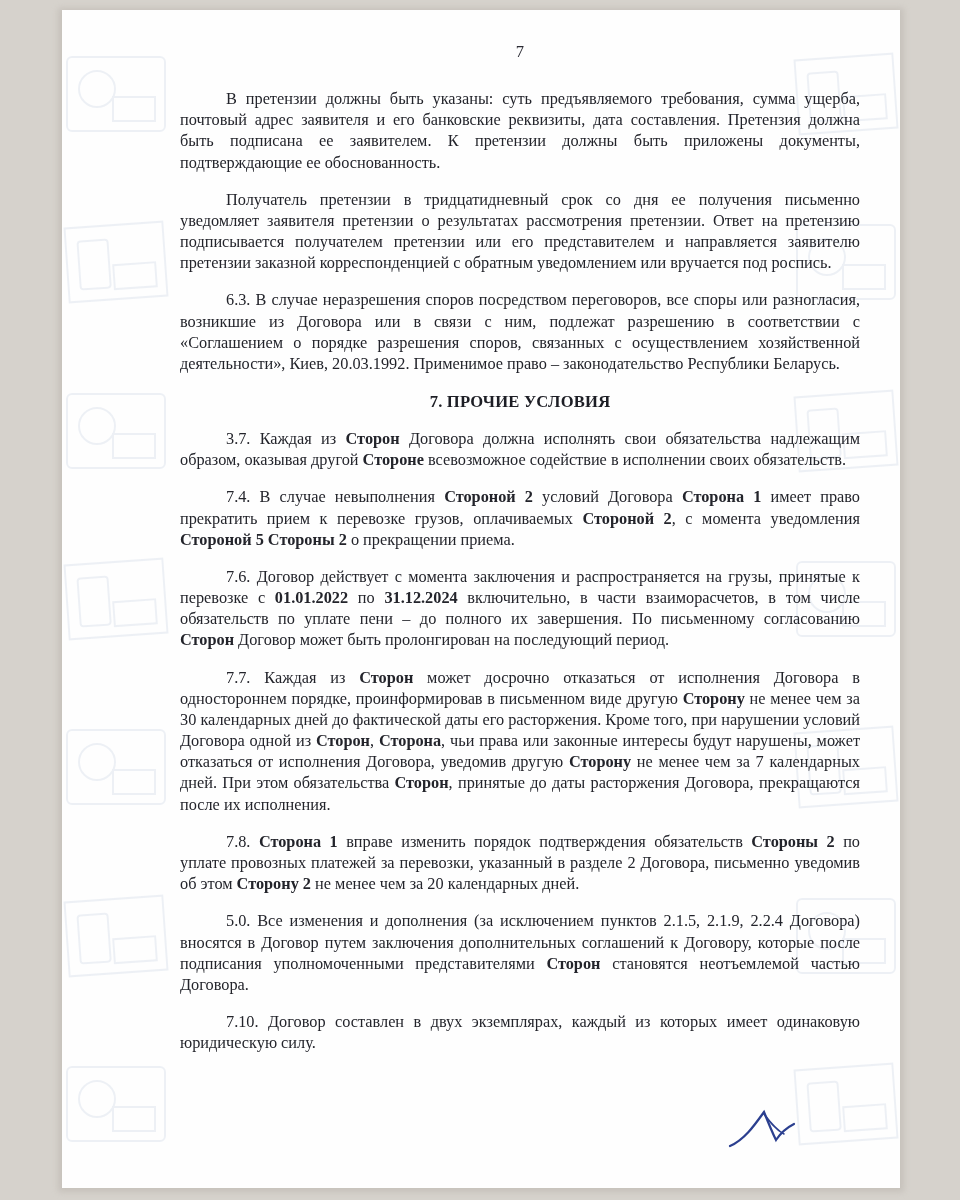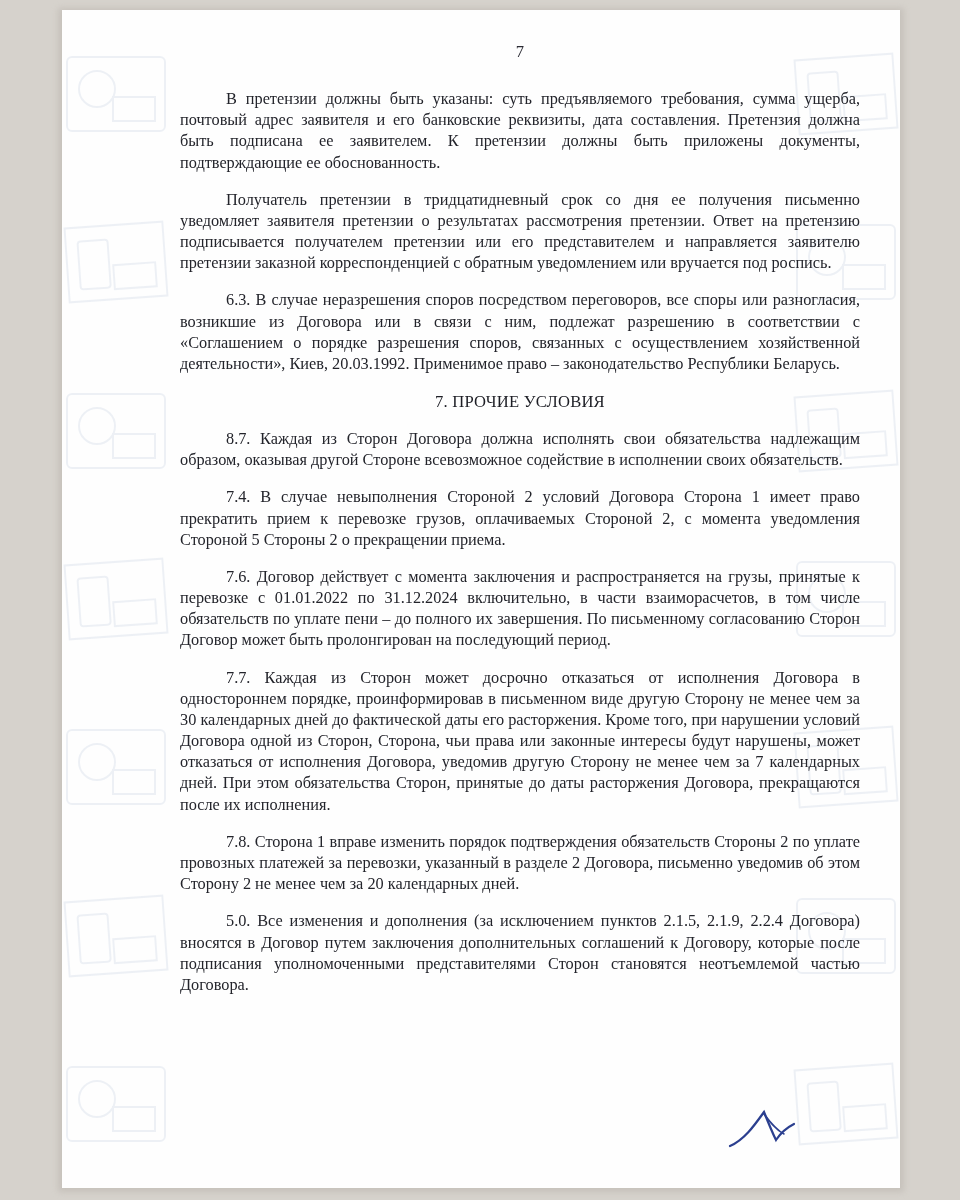--- a/index.html
+++ b/index.html
@@ -105,27 +105,27 @@
     font-size: 16.3px;
     line-height: 1.30;
     color: #23242b;
     text-align: justify;
     text-justify: inter-word;
     text-indent: 46px;
     hyphens: none;
   }
   .section-title {
     text-align: center;
-    font-weight: normal;
+    font-weight: bold;
     font-size: 16.6px;
     color: #1d1e25;
     margin: 18px 0 14px 0;
     letter-spacing: .2px;
   }
-  b { font-weight: normal; }
+  b { font-weight: bold; }
 
   .signature {
     position: absolute;
     right: 96px;
     bottom: 34px;
     width: 80px;
     height: 48px;
   }
   .signature svg { display: block; }
 </style>
@@ -158,26 +158,27 @@
   </div>
 
   <div class="content">
     <div class="page-number">7</div>
 
     <div id="body-paragraphs">
         <p class="para"><span>В претензии должны быть указаны: суть предъявляемого требования, сумма ущерба, почтовый адрес заявителя и его банковские реквизиты, дата составления. Претензия должна быть подписана ее заявителем. К претензии должны быть приложены документы, подтверждающие ее обоснованность.</span></p>
         <p class="para"><span>Получатель претензии в тридцатидневный срок со дня ее получения письменно уведомляет заявителя претензии о результатах рассмотрения претензии. Ответ на претензию подписывается получателем претензии или его представителем и направляется заявителю претензии заказной корреспонденцией с обратным уведомлением или вручается под роспись.</span></p>
         <p class="para"><span>6.3. В случае неразрешения споров посредством переговоров, все споры или разногласия, возникшие из Договора или в связи с ним, подлежат разрешению в соответствии с «Соглашением о порядке разрешения споров, связанных с осуществлением хозяйственной деятельности», Киев, 20.03.1992. Применимое право – законодательство Республики Беларусь.</span></p>
         <div class="section-title">7. ПРОЧИЕ УСЛОВИЯ</div>
-        <p class="para"><span>8.7. Каждая из </span><b>Сторон</b><span> Договора должна исполнять свои обязательства надлежащим образом, оказывая другой </span><b>Стороне</b><span> всевозможное содействие в исполнении своих обязательств.</span></p>
+        <p class="para"><span>3.7. Каждая из </span><b>Сторон</b><span> Договора должна исполнять свои обязательства надлежащим образом, оказывая другой </span><b>Стороне</b><span> всевозможное содействие в исполнении своих обязательств.</span></p>
         <p class="para"><span>7.4. В случае невыполнения </span><b>Стороной 2</b><span> условий Договора </span><b>Сторона 1</b><span> имеет право прекратить прием к перевозке грузов, оплачиваемых </span><b>Стороной 2</b><span>, с момента уведомления </span><b>Стороной 5 Стороны 2</b><span> о прекращении приема.</span></p>
         <p class="para"><span>7.6. Договор действует с момента заключения и распространяется на грузы, принятые к перевозке с </span><b>01.01.2022</b><span> по </span><b>31.12.2024</b><span> включительно, в части взаиморасчетов, в том числе обязательств по уплате пени – до полного их завершения. По письменному согласованию </span><b>Сторон</b><span> Договор может быть пролонгирован на последующий период.</span></p>
         <p class="para"><span>7.7. Каждая из </span><b>Сторон</b><span> может досрочно отказаться от исполнения Договора в одностороннем порядке, проинформировав в письменном виде другую </span><b>Сторону</b><span> не менее чем за 30 календарных дней до фактической даты его расторжения. Кроме того, при нарушении условий Договора одной из </span><b>Сторон</b><span>, </span><b>Сторона</b><span>, чьи права или законные интересы будут нарушены, может отказаться от исполнения Договора, уведомив другую </span><b>Сторону</b><span> не менее чем за 7 календарных дней. При этом обязательства </span><b>Сторон</b><span>, принятые до даты расторжения Договора, прекращаются после их исполнения.</span></p>
         <p class="para"><span>7.8. </span><b>Сторона 1</b><span> вправе изменить порядок подтверждения обязательств </span><b>Стороны 2</b><span> по уплате провозных платежей за перевозки, указанный в разделе 2 Договора, письменно уведомив об этом </span><b>Сторону 2</b><span> не менее чем за 20 календарных дней.</span></p>
         <p class="para"><span>5.0. Все изменения и дополнения (за исключением пунктов 2.1.5, 2.1.9, 2.2.4 Договора) вносятся в Договор путем заключения дополнительных соглашений к Договору, которые после подписания уполномоченными представителями </span><b>Сторон</b><span> становятся неотъемлемой частью Договора.</span></p>
+        <p class="para"><span>7.10. Договор составлен в двух экземплярах, каждый из которых имеет одинаковую юридическую силу.</span></p>
       </div>
   </div>
 
   <div class="signature">
     <svg width="80" height="48" viewBox="0 0 80 48" aria-hidden="true">
       <path d="M6 40 C20 34, 30 20, 40 6 C44 16, 48 26, 52 34 C56 28, 62 22, 70 18" fill="none" stroke="#2b3f8f" stroke-width="2.2" stroke-linecap="round"></path>
       <path d="M40 8 C46 16, 52 24, 60 28" fill="none" stroke="#2b3f8f" stroke-width="1.6" stroke-linecap="round"></path>
     </svg>
   </div>
 </div>

